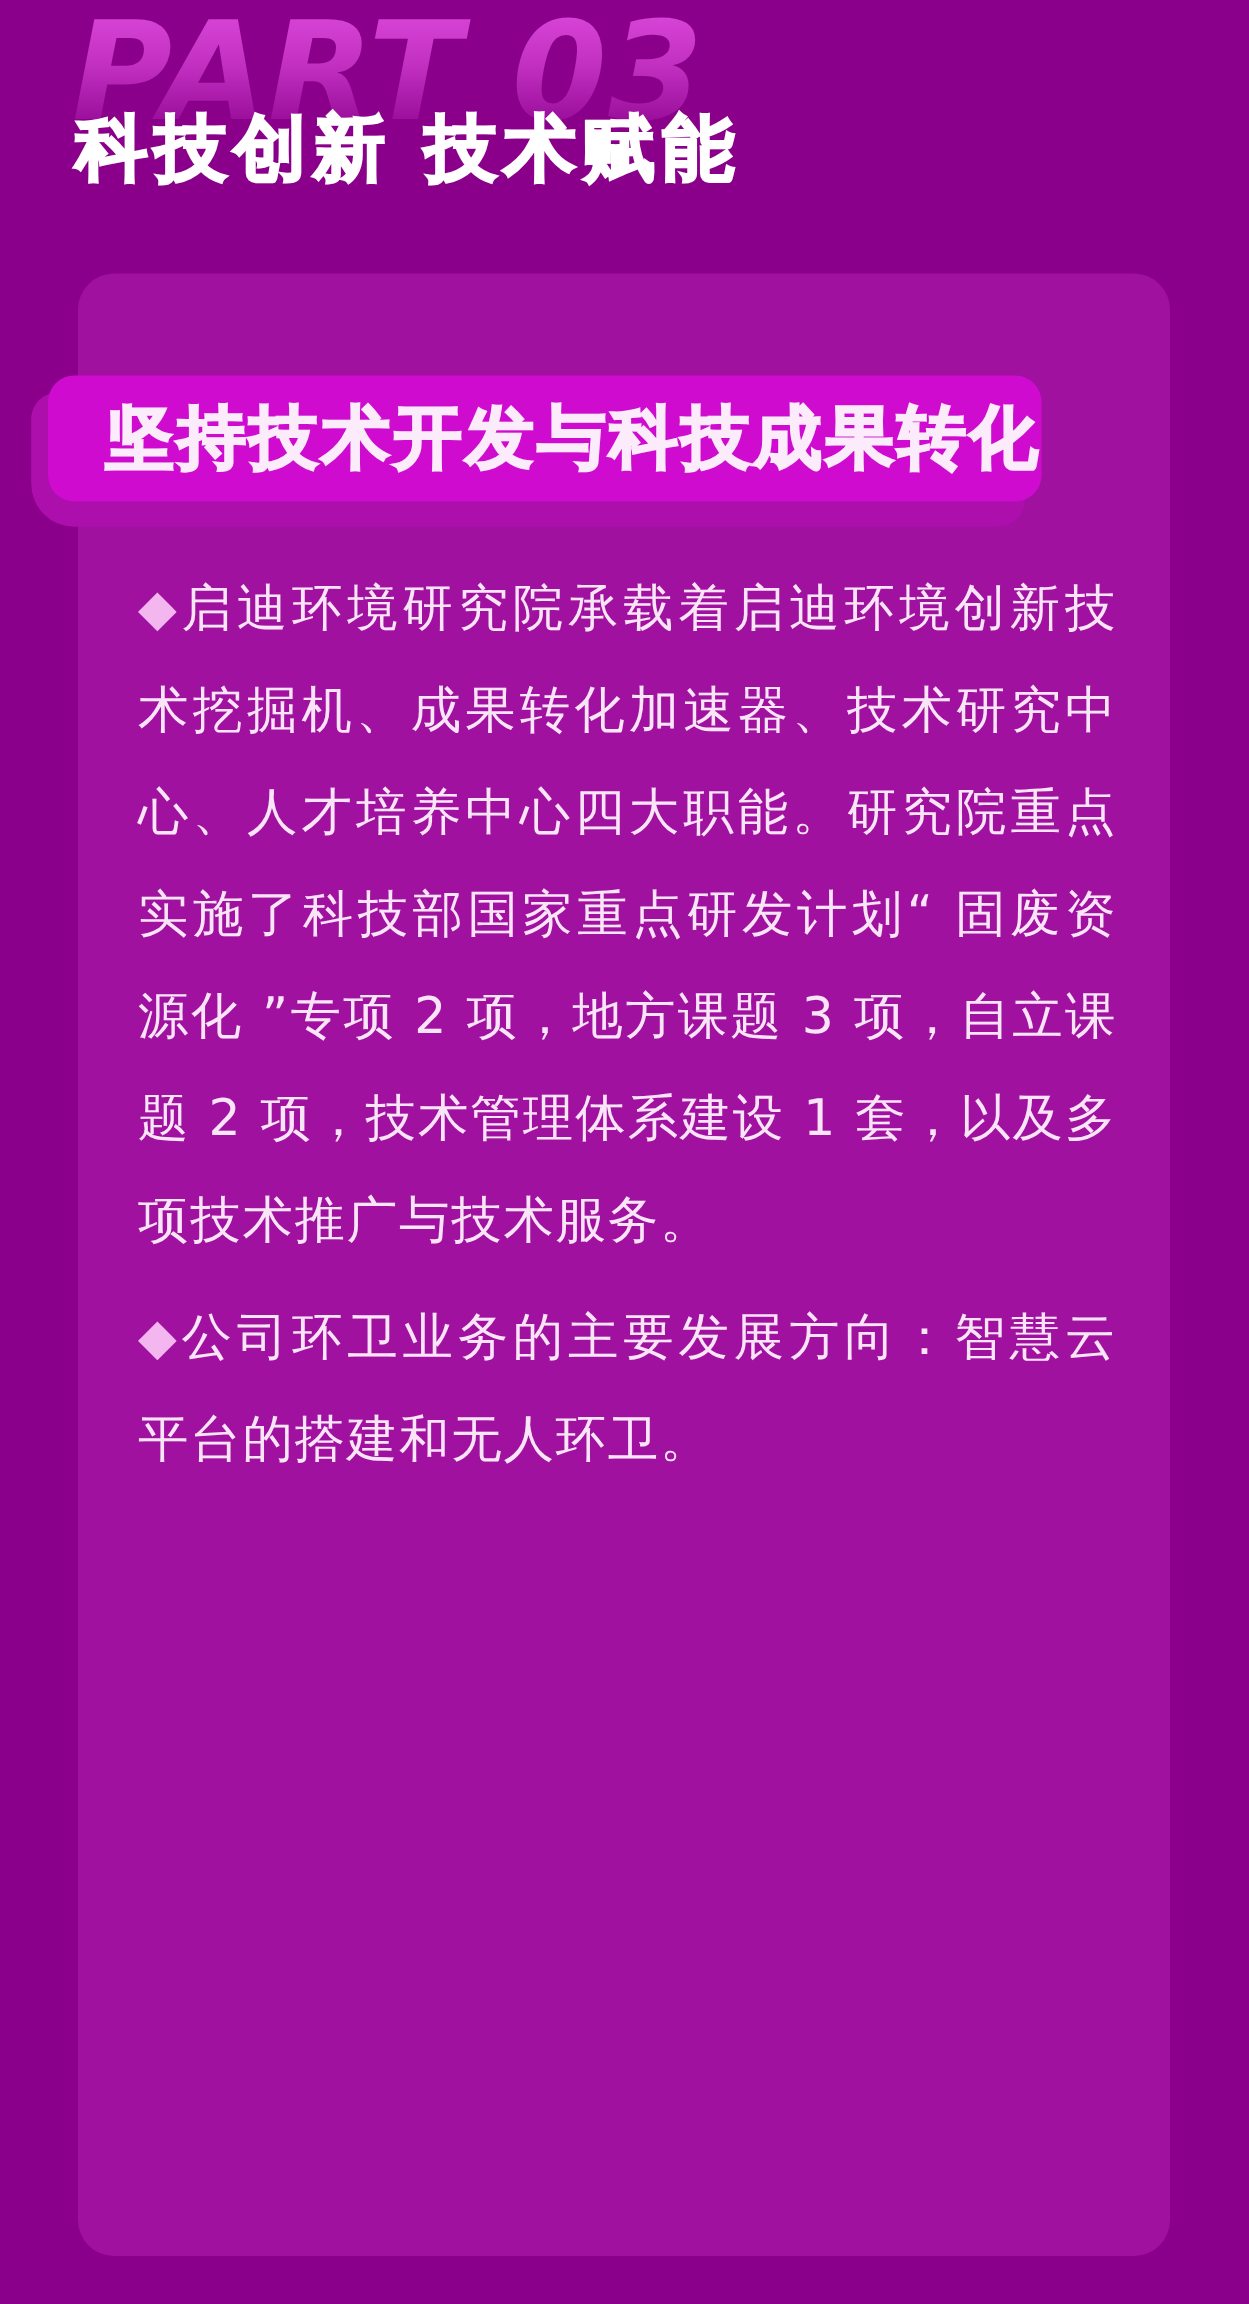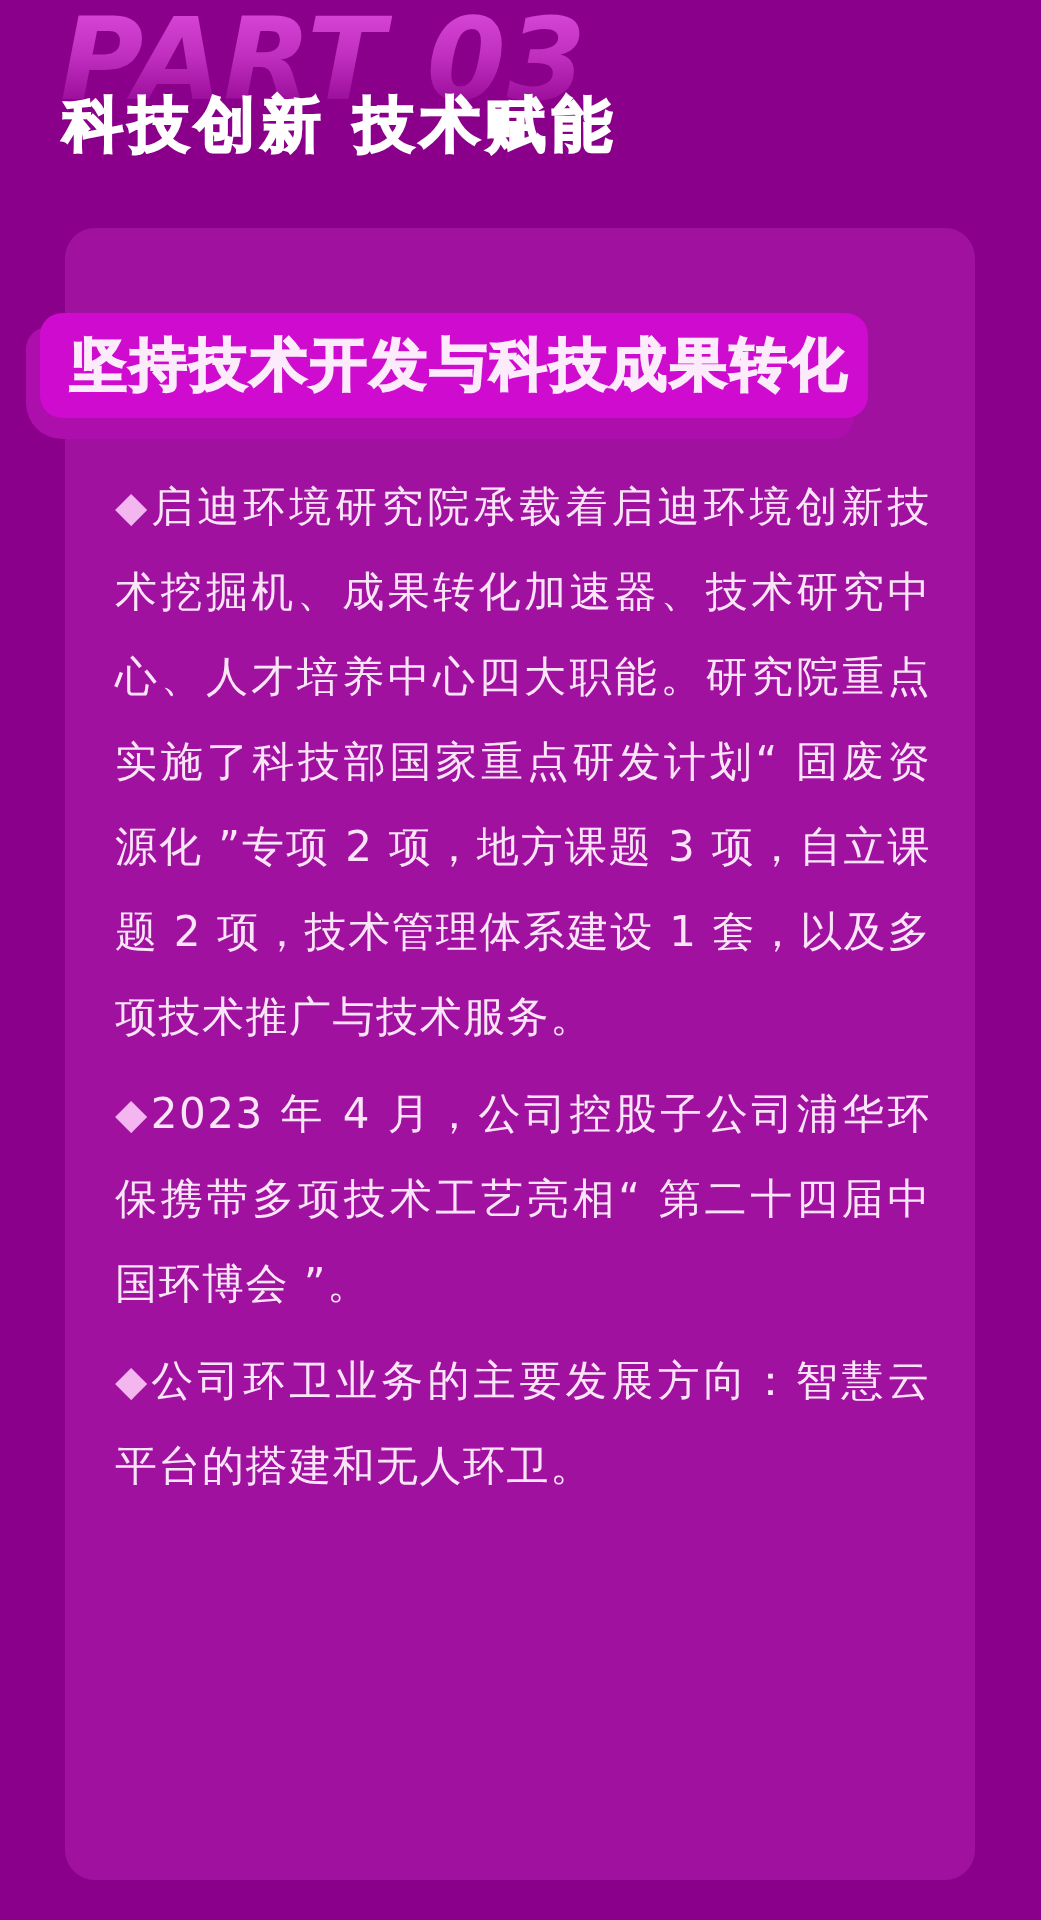--- a/index.html
+++ b/index.html
@@ -51,20 +51,21 @@
     border-radius:22px;
     border-bottom-left-radius:36px;
   }
   .ribbon {
     position:absolute; left:40px; top:313px;
     width:828px; height:105px;
     background:var(--banner-bg,#CE0BCE);
     border-radius:22px;
     display:flex; align-items:center;
     padding-left:30px;
+    justify-content:flex-end;
   }
   .ribbon-label {
     font-size:57px; font-weight:bold;
     color:var(--banner-text,#FCEBFB);
     -webkit-text-stroke:2px var(--banner-text,#FCEBFB);
     letter-spacing:3px;
     white-space:nowrap;
   }
 
   
@@ -91,15 +92,14 @@
 <div class="content-card"></div>
 
 <div class="ribbon-shadow"></div>
 
 <div class="ribbon">
   <span class="ribbon-label">坚持技术开发与科技成果转化</span>
 </div>
 
 <div class="body-text">
   <p><span class="bullet-glyph">◆</span><span>启迪环境研究院承载着启迪环境创新技术挖掘机、成果转化加速器、技术研究中心、人才培养中心四大职能。研究院重点实施了科技部国家重点研发计划“ 固废资源化 ”专项 2 项，地方课题 3 项，自立课题 2 项，技术管理体系建设 1 套，以及多项技术推广与技术服务。</span></p>
-  <p><span class="bullet-glyph">◆</span><span>2023 年 4 月，公司控股子公司浦华环保携带多项技术工艺亮相“ 第二十四届中国环博会 ”。</span></p>
   <p><span class="bullet-glyph">◆</span><span>公司环卫业务的主要发展方向：智慧云平台的搭建和无人环卫。</span></p>
 </div>
 
 </body></html>

